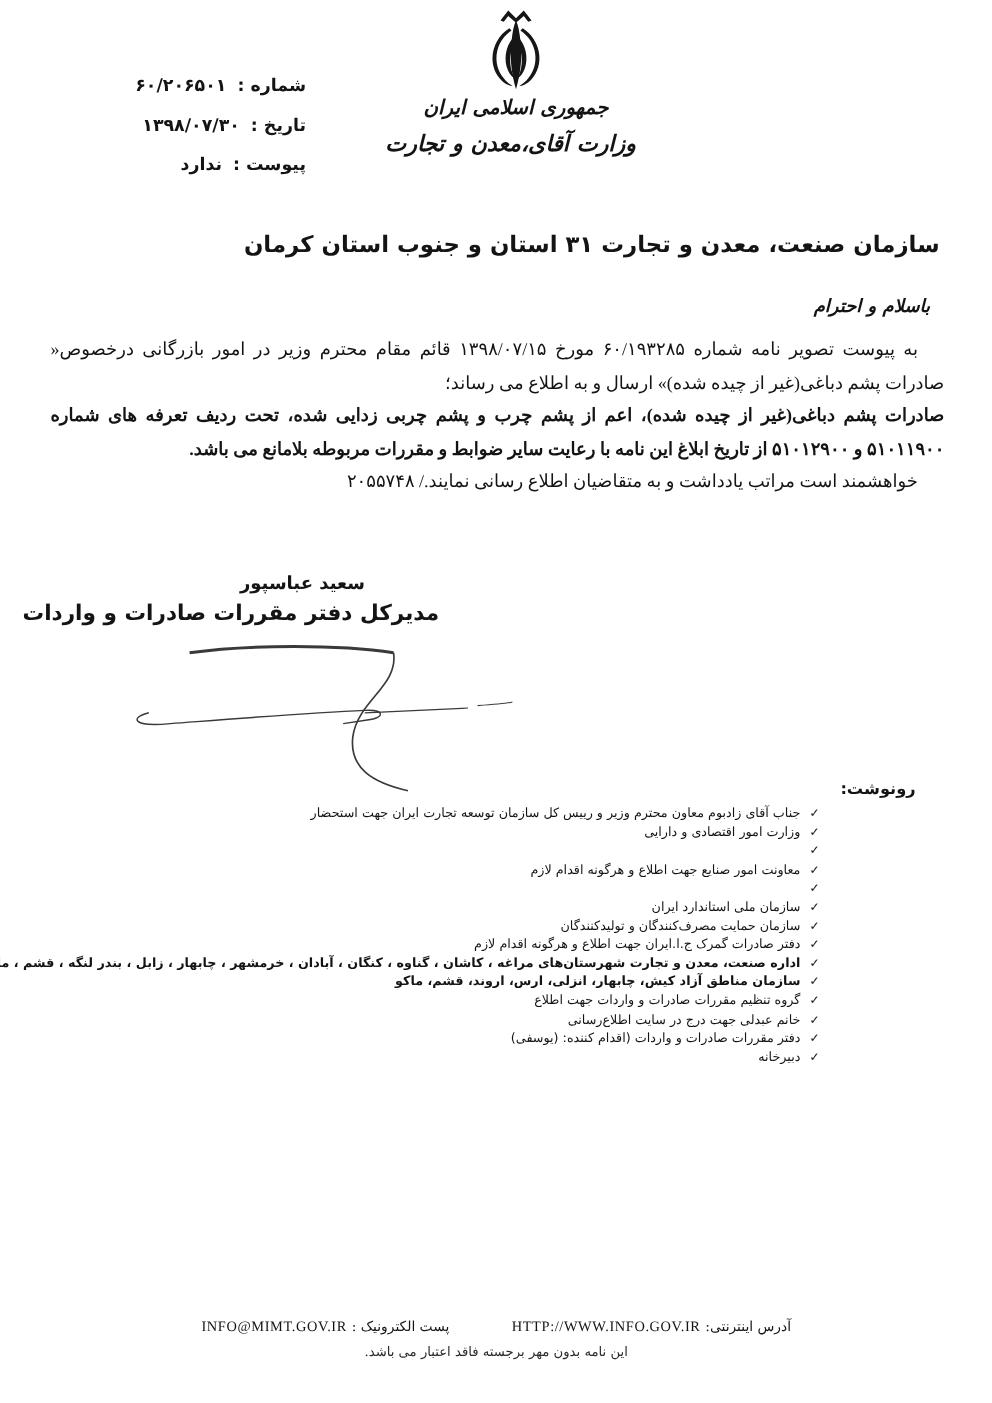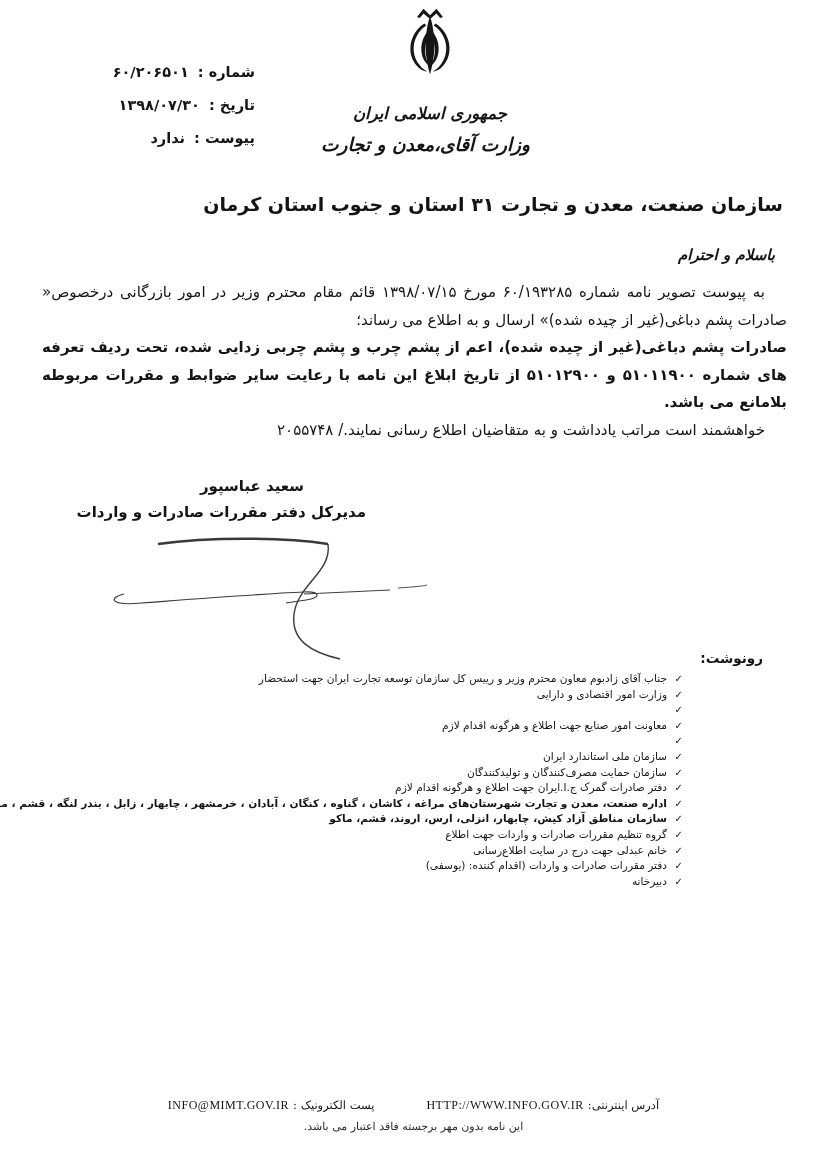--- a/index.html
+++ b/index.html
@@ -11,38 +11,38 @@
   .abs { position:absolute; }
 
   
   .meta-block { left:55px; top:56px; width:200px; direction:rtl; text-align:right; }
   .meta-row { font-weight:bold; font-size:14.5px; line-height:33px; white-space:nowrap; }
   .meta-row .val { margin-right:4px; }
 
   
   .letterhead { left:330px; top:6px; width:200px; text-align:center; }
   .emblem { display:block; margin:0 auto; }
-  .lh-country { margin-top:24px; font-size:16.5px; font-weight:bold; font-style:italic; white-space:nowrap; }
+  .lh-country { margin-top:0; font-size:16.5px; font-weight:bold; font-style:italic; white-space:nowrap; }
   .lh-ministry { margin-top:11px; font-size:18.5px; font-weight:bold; font-style:italic; white-space:nowrap; }
 
   
   .recipient { top:193px; right:44px; font-size:19px; font-weight:bold; white-space:nowrap; }
   .salutation { top:246px; right:52px; font-size:15px; font-weight:bold; font-style:italic; }
 
   
   .body-text { top:279px; left:42px; width:745px; direction:rtl; text-align:justify;
                font-size:15px; line-height:27.5px; }
-  .body-text p { margin:0; }
+  .body-text p { margin:0;font-family:Liberation Serif, serif; }
   .p-indent { text-indent:22px; }
   .p-bold { font-weight:bold; }
 
   
   .sig-block { left:138px; top:473px; width:228px; text-align:center; }
   .sig-name { font-size:15px; font-weight:bold; line-height:26px; }
-  .sig-title { font-size:15px; font-weight:bold; line-height:26px; white-space:nowrap; }
+  .sig-title { font-size:18px; font-weight:bold; line-height:26px; white-space:nowrap; }
   .sig-scribble { left:108px; top:528px; }
 
   
   .cc-block { right:64px; top:650px; left:60px; direction:rtl; }
   .cc-label { font-size:13.5px; font-weight:bold; margin-bottom:5px; }
   .cc-list { margin-right:80px; }
   .cc-item { display:flex; direction:rtl; align-items:flex-start; line-height:14.6px; }
   .cc-check { width:16px; flex:0 0 16px; font-size:10px; padding-top:1px; }
   .cc-text { font-size:10.6px; white-space:nowrap; }
   .cc-item.bold .cc-text { font-weight:bold; }

